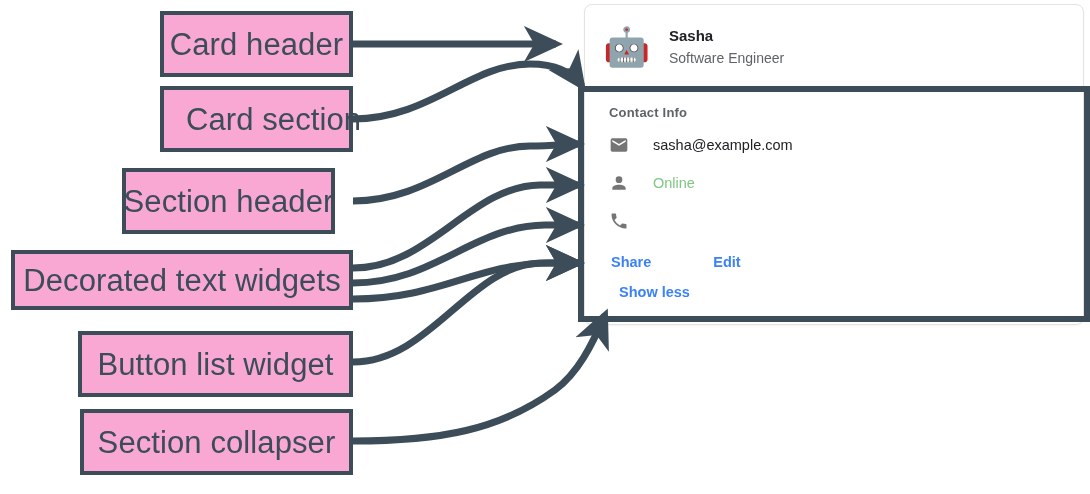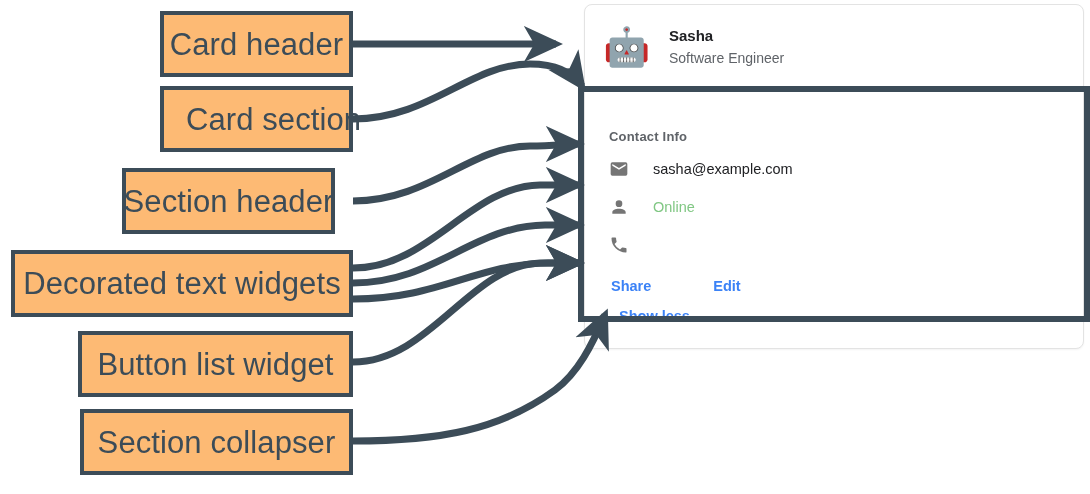--- a/index.html
+++ b/index.html
@@ -24,21 +24,21 @@
     left: 0;
     top: 0;
     width: 1090px;
     height: 494px;
     pointer-events: none;
   }
   .callout-box {
     position: absolute;
     box-sizing: border-box;
     border: 4px solid #3c4c58;
-    background: #fdba74;
+    background: #f9a8d4;
     display: flex;
     align-items: center;
     justify-content: center;
     color: #3c4c58;
     font-size: 31px;
     line-height: 1;
     letter-spacing: 0.1px;
     white-space: nowrap;
     font-family: "Liberation Sans", sans-serif;
   }
@@ -92,21 +92,20 @@
   .card-section {
     padding: 16px 0 20px 0;
     box-sizing: border-box;
   }
   .section-header {
     font-size: 13px;
     font-weight: bold;
     color: #5f6368;
     letter-spacing: 0.2px;
     padding: 0 0 6px 24px;
-    margin-top: 24px;
   }
   .dtw-row {
     display: flex;
     align-items: center;
     padding: 9px 8px 9px 24px;
   }
   .dtw-icon {
     width: 20px;
     height: 20px;
     flex: 0 0 auto;
@@ -225,21 +224,21 @@
   </div>
 
   <div id="section-outline"></div>
 
   <div class="callout-box" style="left:160px; top:11px; width:193px; height:66px;">Card header</div>
 
   <div class="callout-box" style="left:160px; top:86px; width:193px; height:66px;padding-left:34px;">Card section</div>
 
   <div class="callout-box" style="left:122px; top:168px; width:213px; height:66px;">Section header</div>
 
-  <div class="callout-box" style="left:11px; top:250px; width:342px; height:67px;">Decorated text widgets</div>
+  <div class="callout-box" style="left:11px; top:250px; width:342px; height:60px;">Decorated text widgets</div>
 
   <div class="callout-box" style="left:78px; top:331px; width:275px; height:66px;">Button list widget</div>
 
   <div class="callout-box" style="left:80px; top:409px; width:273px; height:66px;">Section collapser</div>
 
   <svg id="annotation-svg" viewBox="0 0 1090 494" xmlns="http://www.w3.org/2000/svg">
     <defs>
       <marker id="arrowhead" markerWidth="6" markerHeight="6" refX="4.6" refY="3" orient="auto" markerUnits="strokeWidth">
         <path d="M0,0.4 L5.6,3 L0,5.6 L1.5,3 Z" fill="#3c4c58"></path>
       </marker>

